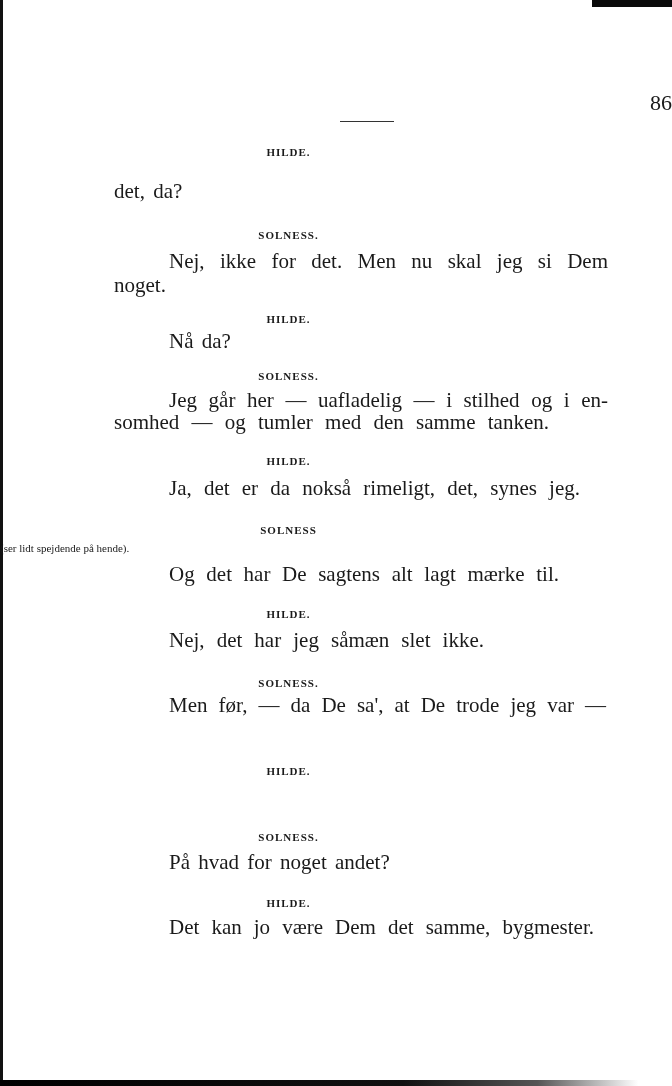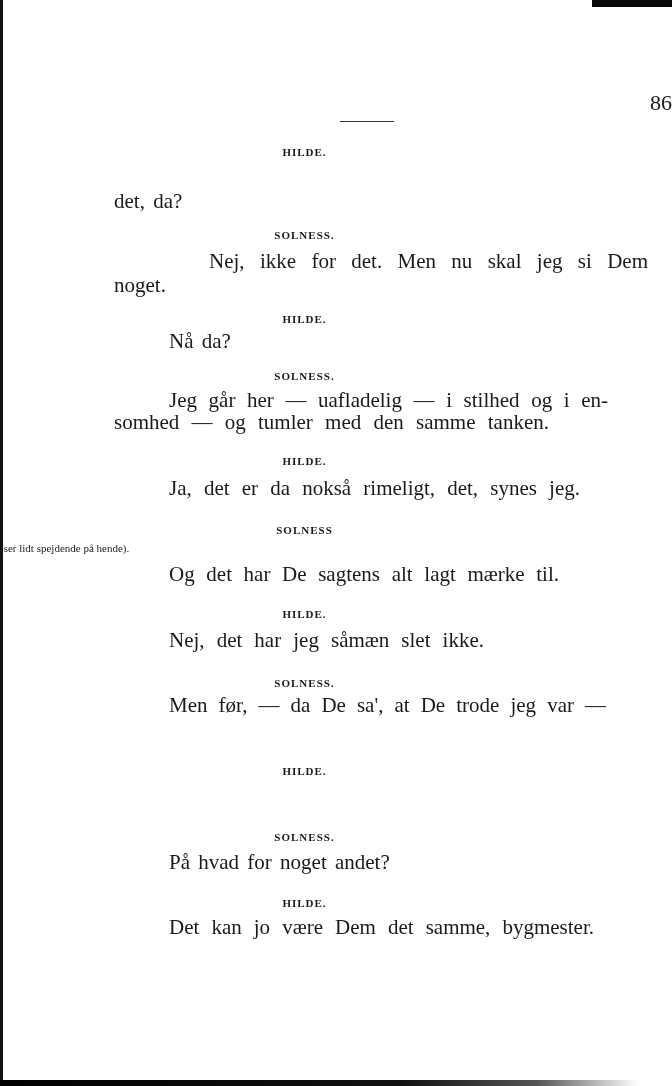--- a/index.html
+++ b/index.html
@@ -50,21 +50,21 @@
     .page-rule {
       position: absolute;
       top: 121px;
       left: 340px;
       width: 54px;
       height: 1px;
       background: #333;
     }
     .speaker {
       position: absolute;
-      left: 16px; width: 577px;
+      left: 0; width: 577px;
       text-align: center;
       font-family: "Liberation Serif", serif;
       font-size: 11px;
       font-weight: bold;
       letter-spacing: 1px;
     }
     .stage {
       position: absolute;
       left: 0; width: 672px;
       text-align: left;
@@ -87,24 +87,24 @@
 
 <div class="page">
   <div class="scan-edge-left"></div>
   <div class="scan-edge-top"></div>
   <div class="scan-edge-bottom"></div>
 
   <div class="page-number">86</div>
   <div class="page-rule"></div>
 
   <div class="speaker" style="top:146px;">HILDE.</div>
-  <div class="line cont" style="top:189px;">det, da?</div>
+  <div class="line cont" style="top:179px;">det, da?</div>
 
   <div class="speaker" style="top:229px;">SOLNESS.</div>
-  <div class="line first" style="top:249px; width:439px; text-align:justify; text-align-last:justify;margin-left:40px;">Nej, ikke for det. Men nu skal jeg si Dem</div>
+  <div class="line first" style="top:249px; width:439px; text-align:justify; text-align-last:justify;">Nej, ikke for det. Men nu skal jeg si Dem</div>
   <div class="line cont" style="top:273px;text-align:center;">noget.</div>
 
   <div class="speaker" style="top:313px;">HILDE.</div>
   <div class="line first" style="top:329px;">Nå da?</div>
 
   <div class="speaker" style="top:370px;">SOLNESS.</div>
   <div class="line first" style="top:388px; width:439px; text-align:justify; text-align-last:justify;">Jeg går her — uafladelig — i stilhed og i en-</div>
   <div class="line cont" style="top:410px; width:435px; text-align:justify; text-align-last:justify;">somhed — og tumler med den samme tanken.</div>
 
   <div class="speaker" style="top:455px;">HILDE.</div>

